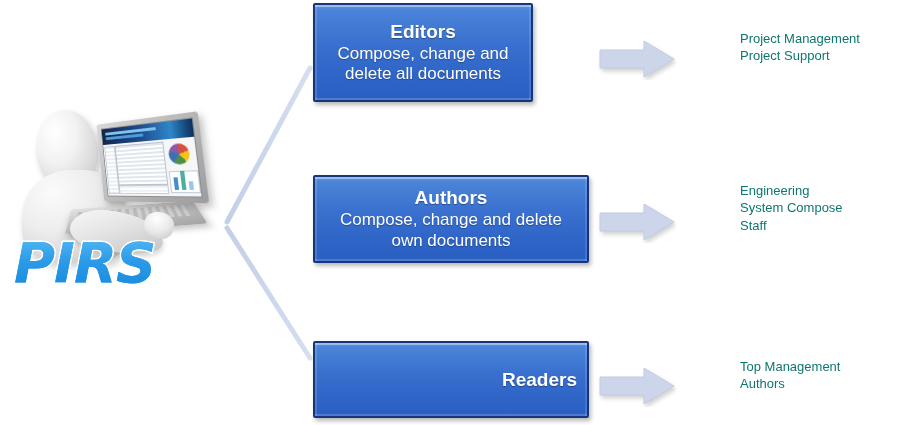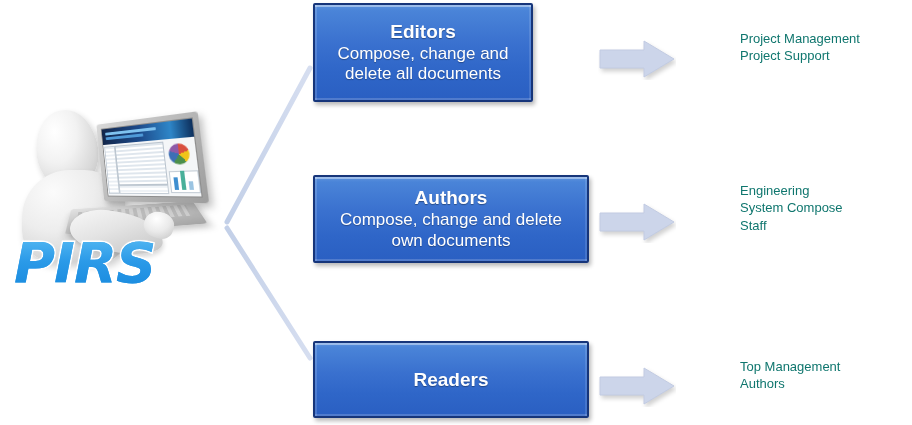--- a/index.html
+++ b/index.html
@@ -206,21 +206,21 @@
     text-shadow: 0 1px 1px rgba(0,0,0,0.35);
   }
   .role-desc {
     font-size: 17px;
     line-height: 1.22;
     text-shadow: 0 1px 1px rgba(0,0,0,0.30);
   }
 
   #box-editors { left: 313px; top: 3px;   width: 220px; height: 99px; }
   #box-authors { left: 313px; top: 175px; width: 276px; height: 88px; }
-  #box-readers { left: 313px; top: 341px; width: 276px; height: 77px; }
+  #box-readers { left: 313px; top: 341px; width: 276px; height: 77px; align-items: flex-end; }
 
   
   .arrow-wrap { position: absolute; width: 78px; height: 42px; }
   #arrow-editors { left: 598px; top: 38px; }
   #arrow-authors { left: 598px; top: 201px; }
   #arrow-readers { left: 598px; top: 365px; }
 
   
   .right-label {
     position: absolute;

